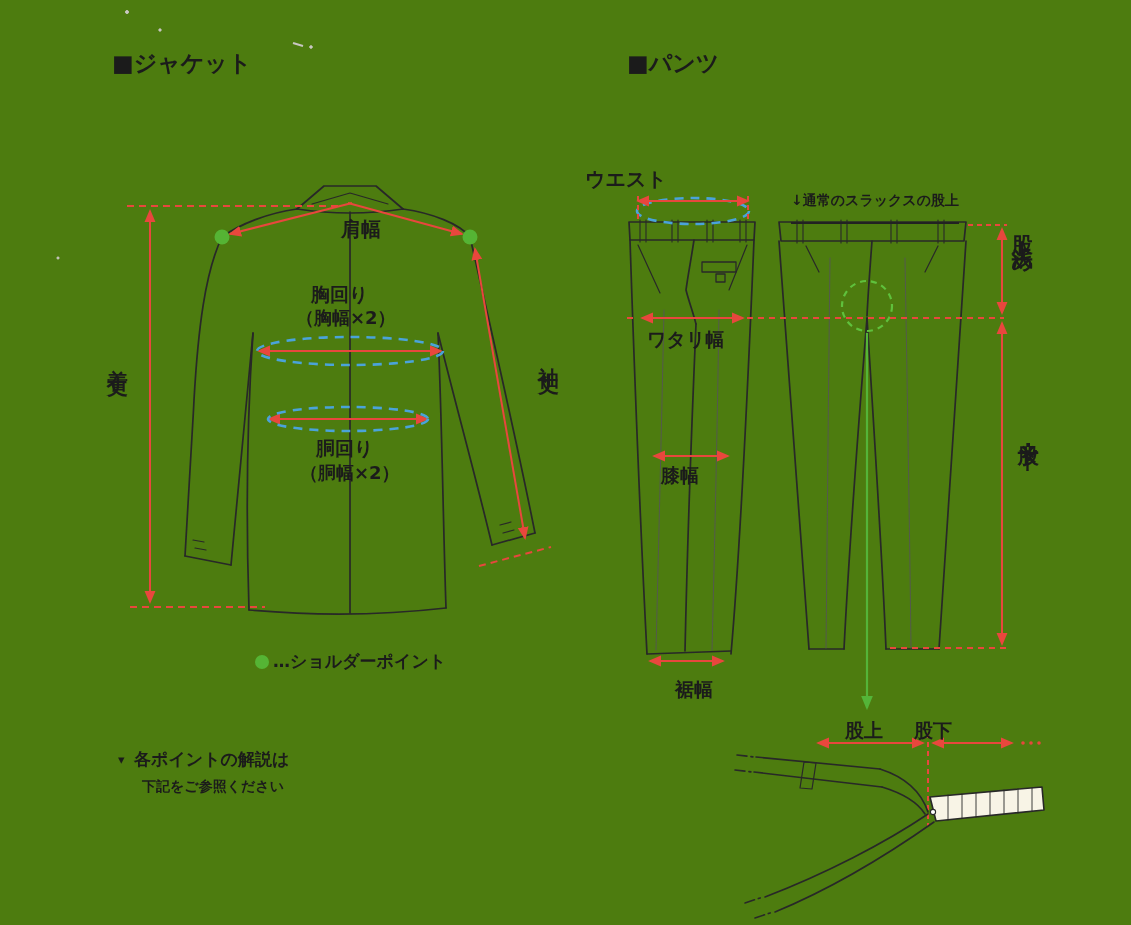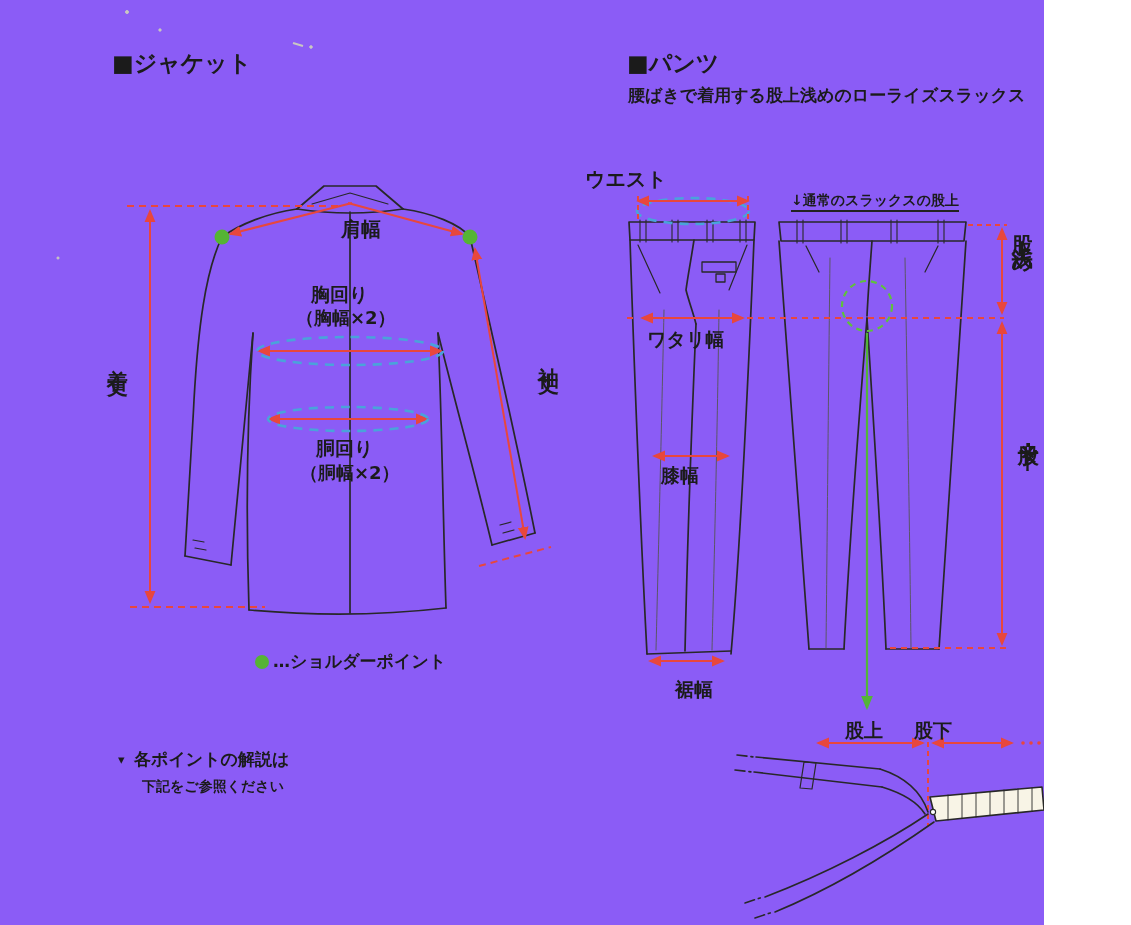--- a/index.html
+++ b/index.html
@@ -1,23 +1,23 @@
 <!DOCTYPE html>
 <html><head>
 <meta charset="utf-8">
 <style>
   html,body{margin:0;padding:0;background:#ffffff;}
   .page{
-    position:relative;width:1044px;height:925px;background:#8b5cf6;
+    position:relative;width:1131px;height:925px;background:#4d7c0f;
     font-family:"DejaVu Sans",sans-serif;color:#1b1b1b;overflow:hidden;
   }
   svg.art{position:absolute;left:0;top:0;}
   .lbl{position:absolute;font-weight:700;white-space:nowrap;line-height:1.15;color:#1b1b1b;}
   .v{writing-mode:vertical-rl;text-orientation:upright;letter-spacing:7px;}
-  .ul{border-bottom:2px solid #222;padding-bottom:2px;}
+  .ul{border-bottom:2px solid #222;padding-bottom:14px;}
   .dot{position:absolute;width:14px;height:14px;border-radius:50%;background:#55b434;}
 </style>
 </head>
 <body>
 
 <div class="page">
 
   <svg class="art" width="1131" height="925" viewBox="0 0 1131 925">
     <defs>
       <marker id="aR" viewBox="0 0 10 10" refX="8.5" refY="5" markerWidth="13" markerHeight="13" orient="auto-start-reverse" markerUnits="userSpaceOnUse">
@@ -175,21 +175,20 @@
   <div class="lbl v" style="left:536px;top:350px;font-size:21px">袖丈</div>
 
   <span class="dot" style="left:255px;top:655px"></span>
   <div class="lbl" style="left:273px;top:652px;font-size:17px">…ショルダーポイント</div>
 
   <div class="lbl" style="left:118px;top:753px;font-size:13px">▾</div>
   <div class="lbl" style="left:134px;top:750px;font-size:17px">各ポイントの解説は</div>
   <div class="lbl" style="left:142px;top:778px;font-size:14px">下記をご参照ください</div>
 
   <div class="lbl" style="left:627px;top:50px;font-size:23px">■パンツ</div>
-  <div class="lbl" style="left:628px;top:86px;font-size:17px">腰ばきで着用する股上浅めのローライズスラックス</div>
 
   <div class="lbl" style="left:585px;top:168px;font-size:20px">ウエスト</div>
   <div class="lbl ul" style="left:791px;top:192px;font-size:14px">↓通常のスラックスの股上</div>
   <div class="lbl" style="left:647px;top:329px;font-size:19px">ワタリ幅</div>
   <div class="lbl" style="left:661px;top:465px;font-size:19px">膝幅</div>
   <div class="lbl" style="left:675px;top:679px;font-size:19px">裾幅</div>
   <div class="lbl v" style="left:1010px;top:217px;font-size:21px">股上浅め</div>
   <div class="lbl v" style="left:1016px;top:428px;font-size:21px">股下※</div>
   <div class="lbl" style="left:845px;top:720px;font-size:19px">股上</div>
   <div class="lbl" style="left:914px;top:720px;font-size:19px">股下</div>

